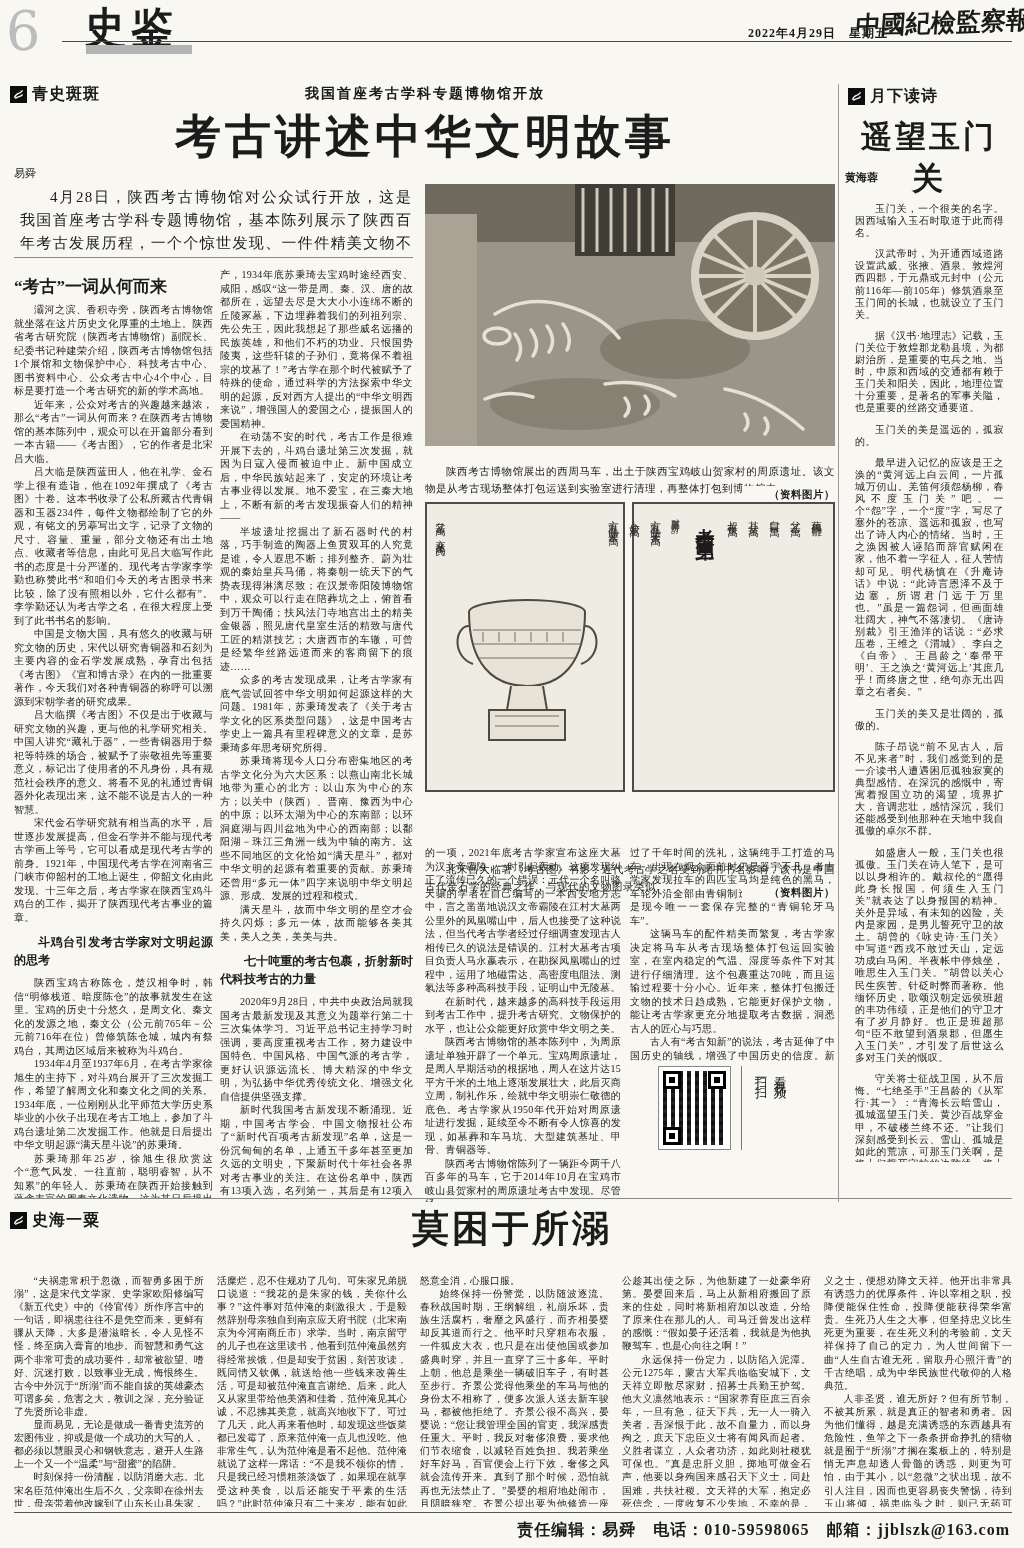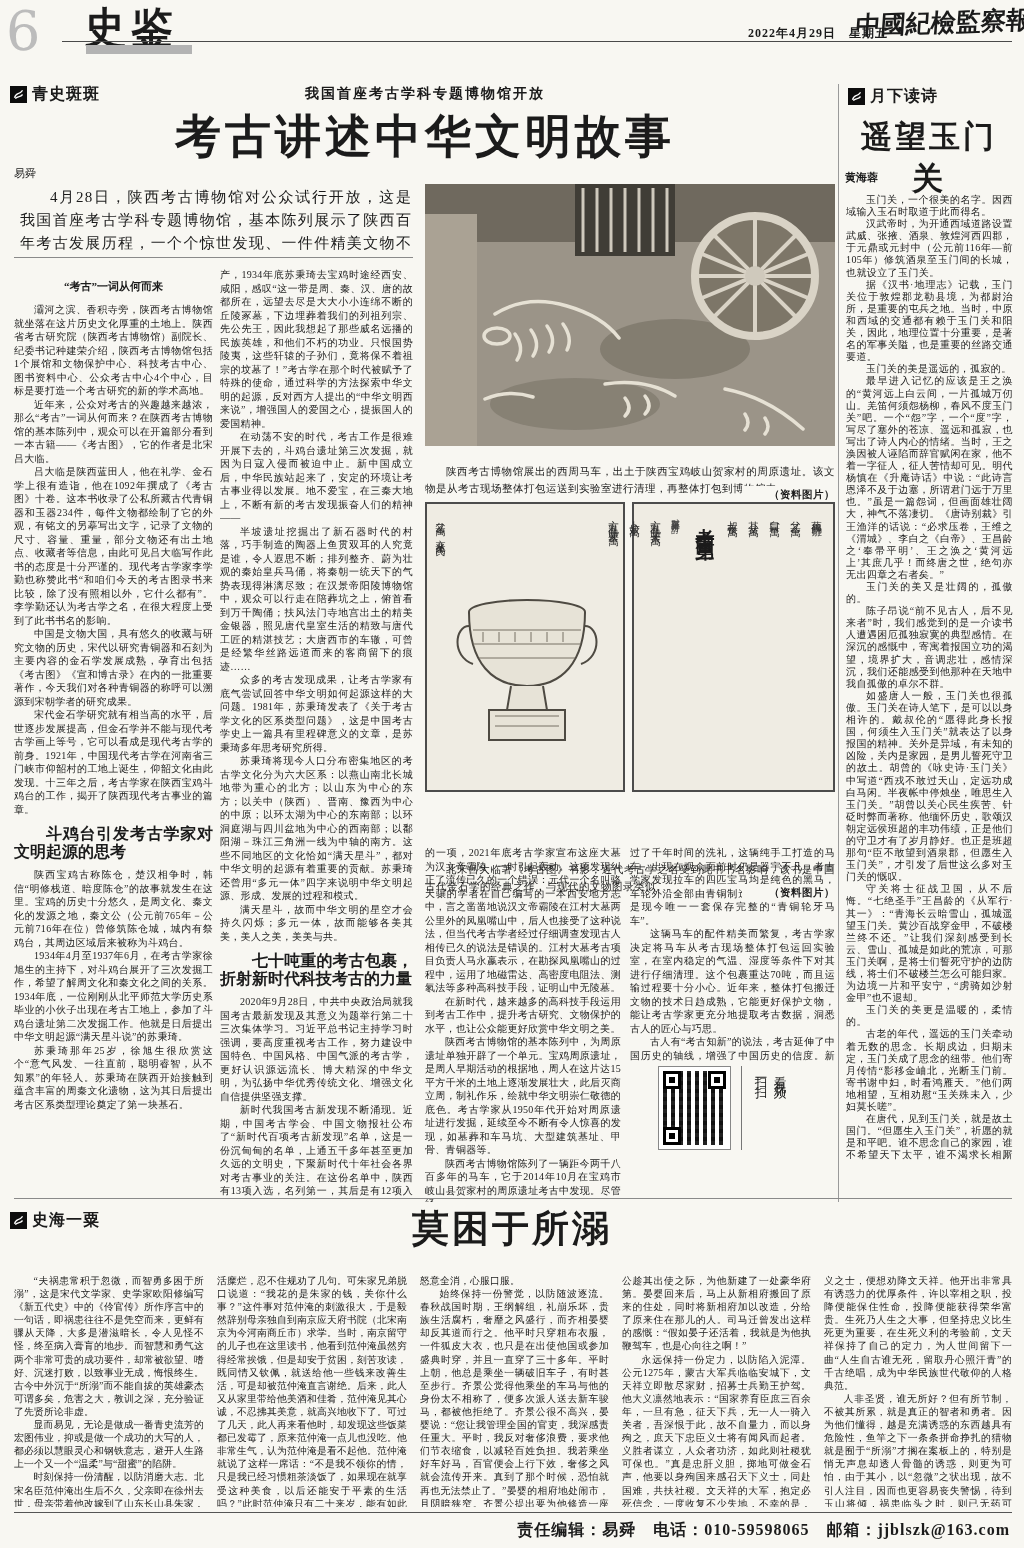--- a/index.html
+++ b/index.html
@@ -26,22 +26,22 @@
          letter-spacing:1.1px;text-align:justify;text-indent:2em;overflow:hidden;}
   .intro-rule{left:14px;top:257px;width:399px;height:1px;background:#8a8a8a;}
   
   .col{overflow:hidden;}
   .col1{left:14px;top:268px;width:199px;height:930px;}
   .col2{left:220px;top:268px;width:193px;height:930px;}
   .col3{left:425px;top:846px;width:196px;height:356px;}
   .col4{left:630px;top:846px;width:205px;height:215px;}
   .para{font-size:10px;line-height:13.5px;letter-spacing:0.3px;text-align:justify;text-indent:2em;margin:0;}
   .para-no{font-size:10px;line-height:13.5px;letter-spacing:0.3px;text-align:justify;text-indent:0;margin:0;}
-  .sub-c{font-weight:bold;font-size:11px;text-align:center;text-indent:0;margin:10px 0 8px;line-height:17px;}
-  .sub-j{font-weight:bold;font-size:16px;text-align:justify;text-indent:2em;margin:9px 0 7px;line-height:18px;}
+  .sub-c{font-weight:bold;font-size:17px;text-align:left;text-indent:0;margin:10px 0 8px;line-height:17px;}
+  .sub-j{font-weight:bold;font-size:12px;text-align:justify;text-indent:2em;margin:9px 0 7px;line-height:18px;}
   
   .photo{left:425px;top:184px;width:410px;height:262px;background:#938d81;}
   .caption{font-size:10.5px;line-height:17px;letter-spacing:0.5px;text-align:justify;text-indent:2em;position:relative;}
   .cap1{left:425px;top:452px;width:410px;height:40px;}
   .cap2{left:425px;top:800px;width:410px;height:40px;}
   .credit{position:absolute;right:0;bottom:0;font-weight:bold;background:#f8f7f2;padding-left:6px;}
   
   .bookimg{left:425px;top:502px;width:410px;height:292px;}
   .bframe{position:absolute;top:0;height:290px;background:#efece3;border:2px solid #4c4c4c;box-sizing:border-box;}
   .bframe-l{left:0;width:200px;}
@@ -62,21 +62,21 @@
   .finder::after{content:"";position:absolute;left:3px;top:3px;width:6px;height:6px;background:#000;}
   .f1{left:4px;top:4px;} .f2{right:4px;top:4px;} .f3{left:4px;bottom:4px;}
   .qr-sep{width:1px;height:84px;background:#777;}
   .qr-label{writing-mode:vertical-rl;text-orientation:upright;font-size:12.5px;letter-spacing:5px;height:84px;}
   
   .side-rule{left:838px;top:84px;width:1px;height:1118px;background:#9a9a9a;}
   .side-tag{left:848px;top:86px;}
   .side-title{left:845px;top:116px;width:168px;text-align:center;font-size:31px;font-weight:bold;letter-spacing:3px;}
   .side-byline{left:845px;top:170px;width:168px;font-weight:bold;}
   .side-body{left:846px;top:194px;width:167px;height:968px;overflow:hidden;}
-  .p-side{font-size:10px;line-height:12.1px;letter-spacing:0.4px;text-align:justify;text-indent:2em;margin:0;}
+  .p-side{font-size:10px;line-height:12.1px;letter-spacing:0.4px;text-align:justify;text-indent:2em;margin:9px;}
   
   .mid-rule{left:14px;top:1198px;width:998px;height:1px;background:#8a8a8a;}
   .bot-tag{left:10px;top:1210px;}
   .bot-title{left:14px;top:1204px;width:996px;text-align:center;font-size:37px;font-weight:bold;letter-spacing:3px;}
   .bot-byline{left:14px;top:1257px;width:996px;font-weight:bold;}
   .bcol{top:1274px;height:233px;overflow:hidden;position:absolute;}
   .bc1{left:14px;width:190px;} .bc2{left:217px;width:190px;} .bc3{left:420px;width:189px;}
   .bc4{left:622px;width:189px;} .bc5{left:824px;width:188px;}
   .bp{font-size:9.8px;line-height:13.1px;letter-spacing:0.2px;text-align:justify;text-indent:2em;margin:0;}
   .bp-no{font-size:9.8px;line-height:13.1px;letter-spacing:0.2px;text-align:justify;text-indent:0;margin:0;}
@@ -110,20 +110,21 @@
 
   <div class="abs intro">4月28日，陕西考古博物馆对公众试行开放，这是我国首座考古学科专题博物馆，基本陈列展示了陕西百年考古发展历程，一个个惊世发现、一件件精美文物不仅印证了三秦大地的丰饶多彩，也说明了中华文脉的源远流长。</div>
   <div class="abs intro-rule"></div>
 
   <div class="abs col col1">
       <p class="sub-c">“考古”一词从何而来</p>
       <p class="para">灞河之滨、香积寺旁，陕西考古博物馆就坐落在这片历史文化厚重的土地上。陕西省考古研究院（陕西考古博物馆）副院长、纪委书记种建荣介绍，陕西考古博物馆包括1个展馆和文物保护中心、科技考古中心、图书资料中心、公众考古中心4个中心，目标是要打造一个考古研究的新的学术高地。</p>
       <p class="para">近年来，公众对考古的兴趣越来越浓，那么“考古”一词从何而来？在陕西考古博物馆的基本陈列中，观众可以在开篇部分看到一本古籍——《考古图》，它的作者是北宋吕大临。</p>
       <p class="para">吕大临是陕西蓝田人，他在礼学、金石学上很有造诣，他在1092年撰成了《考古图》十卷。这本书收录了公私所藏古代青铜器和玉器234件，每件文物都绘制了它的外观，有铭文的另摹写出文字，记录了文物的尺寸、容量、重量，部分文物还有出土地点、收藏者等信息，由此可见吕大临写作此书的态度是十分严谨的。现代考古学家李学勤也称赞此书“和咱们今天的考古图录书来比较，除了没有照相以外，它什么都有”。李学勤还认为考古学之名，在很大程度上受到了此书书名的影响。</p>
       <p class="para">中国是文物大国，具有悠久的收藏与研究文物的历史，宋代以研究青铜器和石刻为主要内容的金石学发展成熟，孕育出包括《考古图》《宣和博古录》在内的一批重要著作，今天我们对各种青铜器的称呼可以溯源到宋朝学者的研究成果。</p>
+      <p class="para">吕大临撰《考古图》不仅是出于收藏与研究文物的兴趣，更与他的礼学研究相关。中国人讲究“藏礼于器”，一些青铜器用于祭祀等特殊的场合，被赋予了崇敬祖先等重要意义，标记出了使用者的不凡身份，具有规范社会秩序的意义。将看不见的礼通过青铜器外化表现出来，这不能不说是古人的一种智慧。</p>
       <p class="para">宋代金石学研究就有相当高的水平，后世逐步发展提高，但金石学并不能与现代考古学画上等号，它可以看成是现代考古学的前身。1921年，中国现代考古学在河南省三门峡市仰韶村的工地上诞生，仰韶文化由此发现。十三年之后，考古学家在陕西宝鸡斗鸡台的工作，揭开了陕西现代考古事业的篇章。</p>
       <p class="sub-j">斗鸡台引发考古学家对文明起源的思考</p>
       <p class="para">陕西宝鸡古称陈仓，楚汉相争时，韩信“明修栈道、暗度陈仓”的故事就发生在这里。宝鸡的历史十分悠久，是周文化、秦文化的发源之地，秦文公（公元前765年－公元前716年在位）曾修筑陈仓城，城内有祭鸡台，其周边区域后来被称为斗鸡台。</p>
       <p class="para">1934年4月至1937年6月，在考古学家徐旭生的主持下，对斗鸡台展开了三次发掘工作，希望了解周文化和秦文化之间的关系。1934年底，一位刚刚从北平师范大学历史系毕业的小伙子出现在考古工地上，参加了斗鸡台遗址第二次发掘工作。他就是日后提出中华文明起源“满天星斗说”的苏秉琦。</p>
       <p class="para">苏秉琦那年25岁，徐旭生很欣赏这个“意气风发、一往直前，聪明睿智，从不知累”的年轻人。苏秉琦在陕西开始接触到蕴含丰富的周秦文化遗物，这为其日后提出考古区系类型理论奠定了第一块基石。</p>
     </div>
   <div class="abs col col2">
       <p class="para-no">产，1934年底苏秉琦去宝鸡时途经西安、咸阳，感叹“这一带是周、秦、汉、唐的故都所在，远望去尽是大大小小连绵不断的丘陵冢墓，下边埋葬着我们的列祖列宗、先公先王，因此我想起了那些威名远播的民族英雄，和他们不朽的功业。只恨国势陵夷，这些轩辕的子孙们，竟将保不着祖宗的坟墓了！”考古学在那个时代被赋予了特殊的使命，通过科学的方法探索中华文明的起源，反对西方人提出的“中华文明西来说”，增强国人的爱国之心，提振国人的爱国精神。</p>
       <p class="para">在动荡不安的时代，考古工作是很难开展下去的，斗鸡台遗址第三次发掘，就因为日寇入侵而被迫中止。新中国成立后，中华民族站起来了，安定的环境让考古事业得以发展。地不爱宝，在三秦大地上，不断有新的考古发现振奋人们的精神——</p>
       <p class="para">半坡遗址挖掘出了新石器时代的村落，巧手制造的陶器上鱼贯双耳的人究竟是谁，令人遐思不断；排列整齐、蔚为壮观的秦始皇兵马俑，将秦朝一统天下的气势表现得淋漓尽致；在汉景帝阳陵博物馆中，观众可以行走在陪葬坑之上，俯首看到万千陶俑；扶风法门寺地宫出土的精美金银器，照见唐代皇室生活的精致与唐代工匠的精湛技艺；大唐西市的车辙，可曾是经繁华丝路远道而来的客商留下的痕迹……</p>

